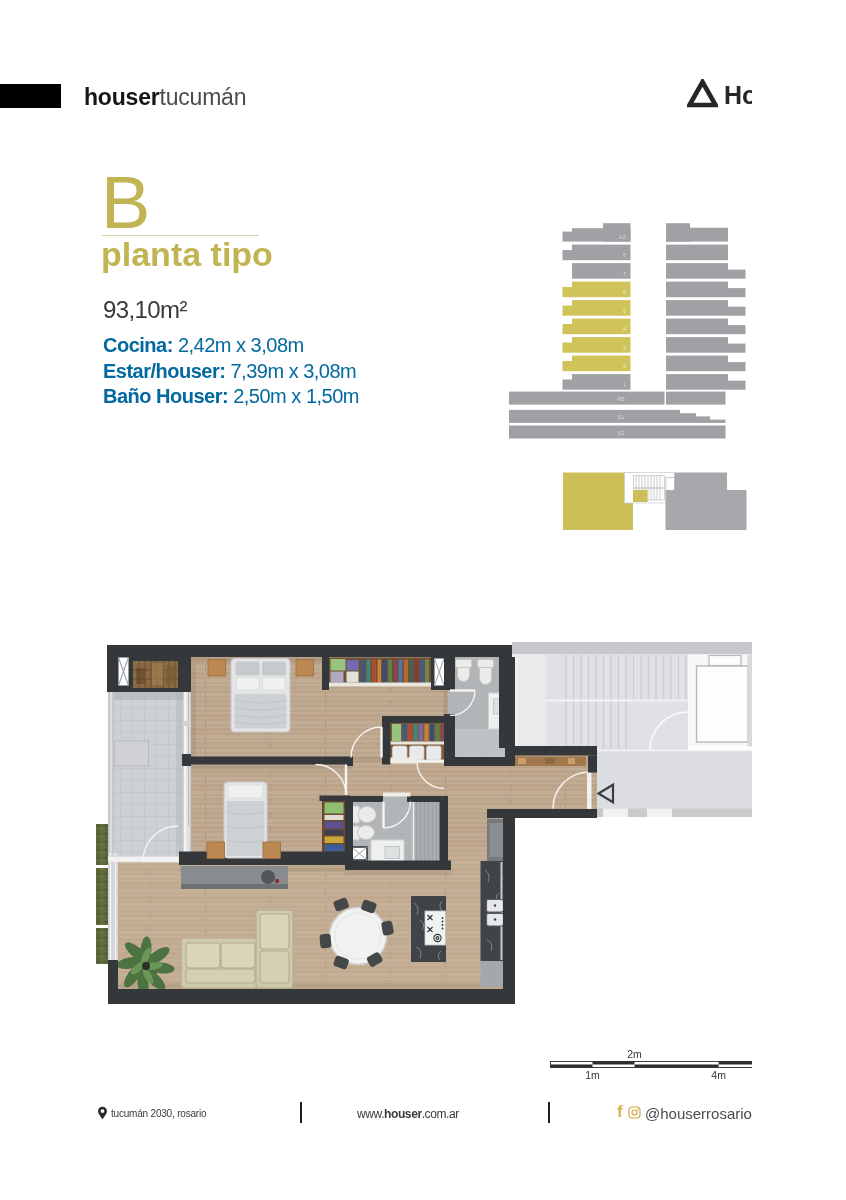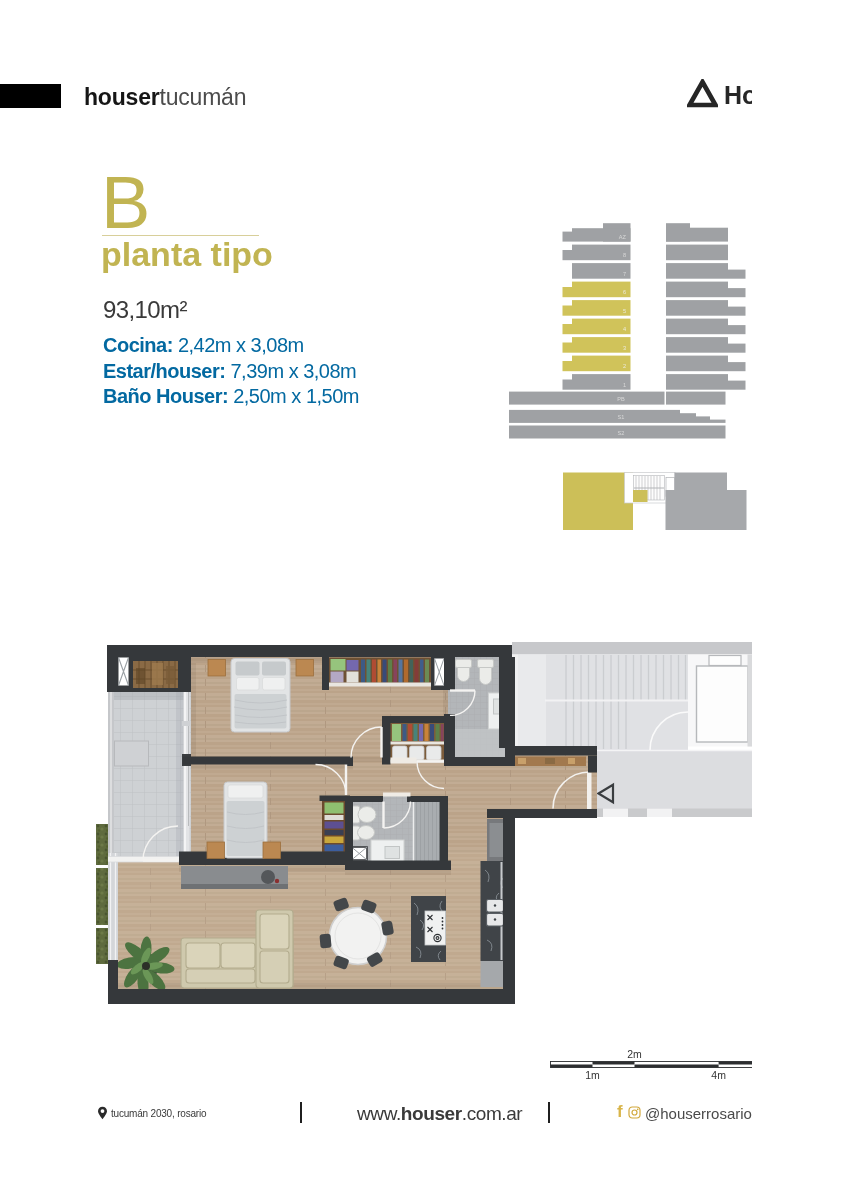--- a/index.html
+++ b/index.html
@@ -658,21 +658,21 @@
 </svg>
 
 <svg class="abs" style="left:97px;top:1106px;" width="11" height="15" viewBox="0 0 11 15">
 <path d="M5.5 0.8 C2.9 0.8 1 2.8 1 5.2 C1 7.1 3.6 10.7 5.5 13.3 C7.4 10.7 10 7.1 10 5.2 C10 2.8 8.1 0.8 5.5 0.8 Z M5.5 7 A1.9 1.9 0 1 1 5.5 3.2 A1.9 1.9 0 0 1 5.5 7 Z" fill="#2b2b2b"></path>
 </svg>
 
 <div class="abs" style="left:111px;top:1105px;font-size:10px;line-height:18px;color:#3a3a3a;letter-spacing:-0.2px;">tucumán 2030, rosario</div>
 
 <div class="abs" style="left:300px;top:1102px;width:2px;height:21px;background:#1f1f1f;"></div>
 
-<div class="abs" style="left:357px;top:1105px;font-size:19px;line-height:18px;color:#3a3a3a;letter-spacing:-0.4px;">www.<b>houser</b>.com.ar</div>
+<div class="abs" style="left:357px;top:1105px;font-size:12px;line-height:18px;color:#3a3a3a;letter-spacing:-0.4px;">www.<b>houser</b>.com.ar</div>
 
 <div class="abs" style="left:548px;top:1102px;width:2px;height:21px;background:#1f1f1f;"></div>
 
 <div class="abs" style="left:617px;top:1103px;font-size:17px;line-height:18px;font-weight:700;color:#d9b54a;font-family:'Liberation Sans',sans-serif;">f</div>
 
 <svg class="abs" style="left:628px;top:1106px;" width="13" height="13" viewBox="0 0 13 13">
 <rect x="1" y="1" width="11" height="11" rx="3.2" fill="none" stroke="#d2a83c" stroke-width="1.2"></rect>
 <circle cx="6.5" cy="6.5" r="2.5" fill="none" stroke="#d2a83c" stroke-width="1.2"></circle>
 <circle cx="9.7" cy="3.4" r="0.8" fill="#d2a83c"></circle>
 </svg>

